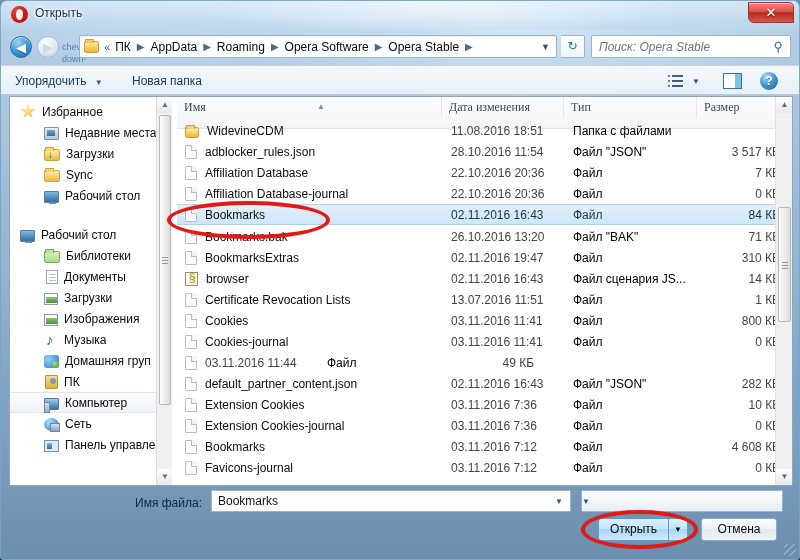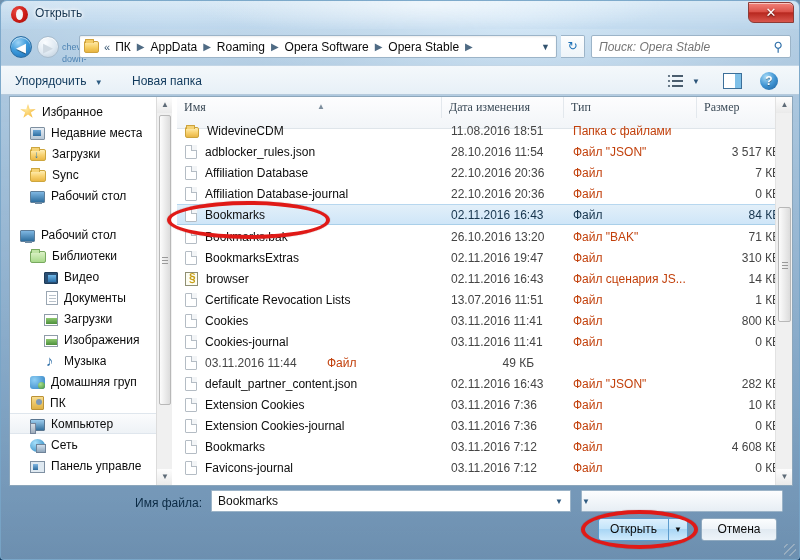--- a/index.html
+++ b/index.html
@@ -166,21 +166,21 @@
 
   
   #navpane {
     position: absolute; left: 0; top: 0; width: 162px; height: 100%;
     background: #fff; overflow: hidden;
   }
   .nav-item {
     position: relative; height: 21px; display: flex; align-items: center;
     padding-left: 10px; font-size: 12px; color: #0b0b0b; white-space: nowrap; cursor: pointer;
   }
-  .nav-item.lvl1 { padding-left: 20px; }
+  .nav-item.lvl1 { padding-left: 34px; }
   .nav-item.lvl2 { padding-left: 34px; }
   .nav-item.selected {
     background: linear-gradient(180deg,#fbfcfd,#eef2f6);
     border-top: 1px solid #dfe6ed; border-bottom: 1px solid #dfe6ed;
   }
   .nav-ico { width: 16px; height: 15px; margin-right: 6px; flex: none; position: relative; }
   .nav-label { overflow: hidden; }
 
   .ico-star {
     background: radial-gradient(circle at 40% 35%, #ffe79a, #f0a81e);
@@ -356,21 +356,21 @@
     background: #f5d274; border: 1px solid #cca33c; border-bottom: 0; border-radius: 1px 1px 0 0;
   }
   .fi-js {
     width: 13px; height: 14px; background: #fdfdf2; border: 1px solid #8f8f73;
   }
   .fi-js::after {
     content: "§"; position: absolute; left: 3px; top: -2px; font-size: 12px; color: #c8a01a; font-weight: bold;
   }
   .c-name { flex: 1; overflow: hidden; white-space: nowrap; }
   .c-date { width: 122px; flex: none; color: #444; }
-  .c-type { width: 133px; flex: none; color: #c2410c; }
+  .c-type { width: 133px; flex: none; color: #000000; }
   .c-size { width: 86px; flex: none; color: #444; text-align: right; padding-right: 12px; }
   .row.selected .c-date, .row.selected .c-type, .row.selected .c-size { color: #16344d; }
 
   #file-scrollbar {
     position: absolute; right: 0; top: 0; width: 17px; height: 100%;
     background: #f0f0f0; border-left: 1px solid #e2e2e2;
   }
   #file-scrollbar .sb-arrow { width: 17px; }
   #file-scrollbar .sb-thumb { left: 2px; width: 13px; }
 
@@ -531,24 +531,20 @@
 
       <div class="nav-item">
         <span class="nav-ico ico-monitor"></span>
         <span class="nav-label">Рабочий стол</span>
       </div>
       <div class="nav-item lvl1">
         <span class="nav-ico ico-folder green"></span>
         <span class="nav-label">Библиотеки</span>
       </div>
       <div class="nav-item lvl2">
-        <span class="nav-ico ico-video"></span>
-        <span class="nav-label">Видео</span>
-      </div>
-      <div class="nav-item lvl2">
         <span class="nav-ico ico-doc"></span>
         <span class="nav-label">Документы</span>
       </div>
       <div class="nav-item lvl2">
         <span class="nav-ico ico-pic"></span>
         <span class="nav-label">Загрузки</span>
       </div>
       <div class="nav-item lvl2">
         <span class="nav-ico ico-pic"></span>
         <span class="nav-label">Изображения</span>

